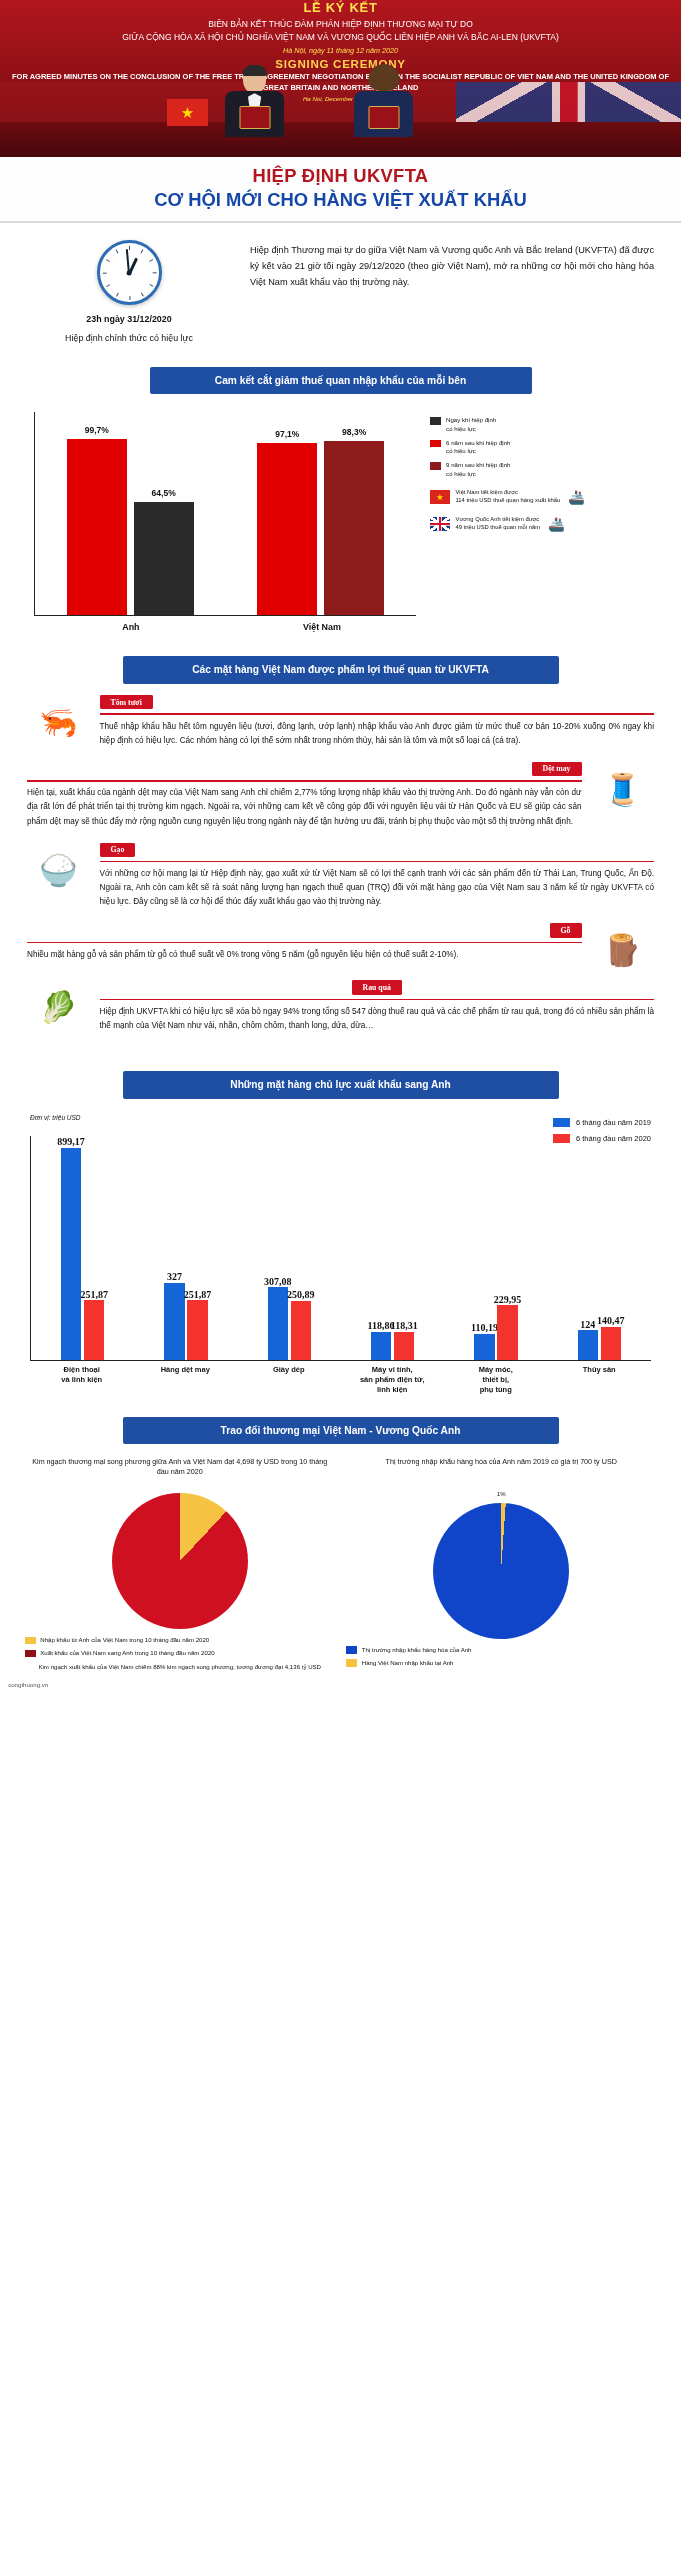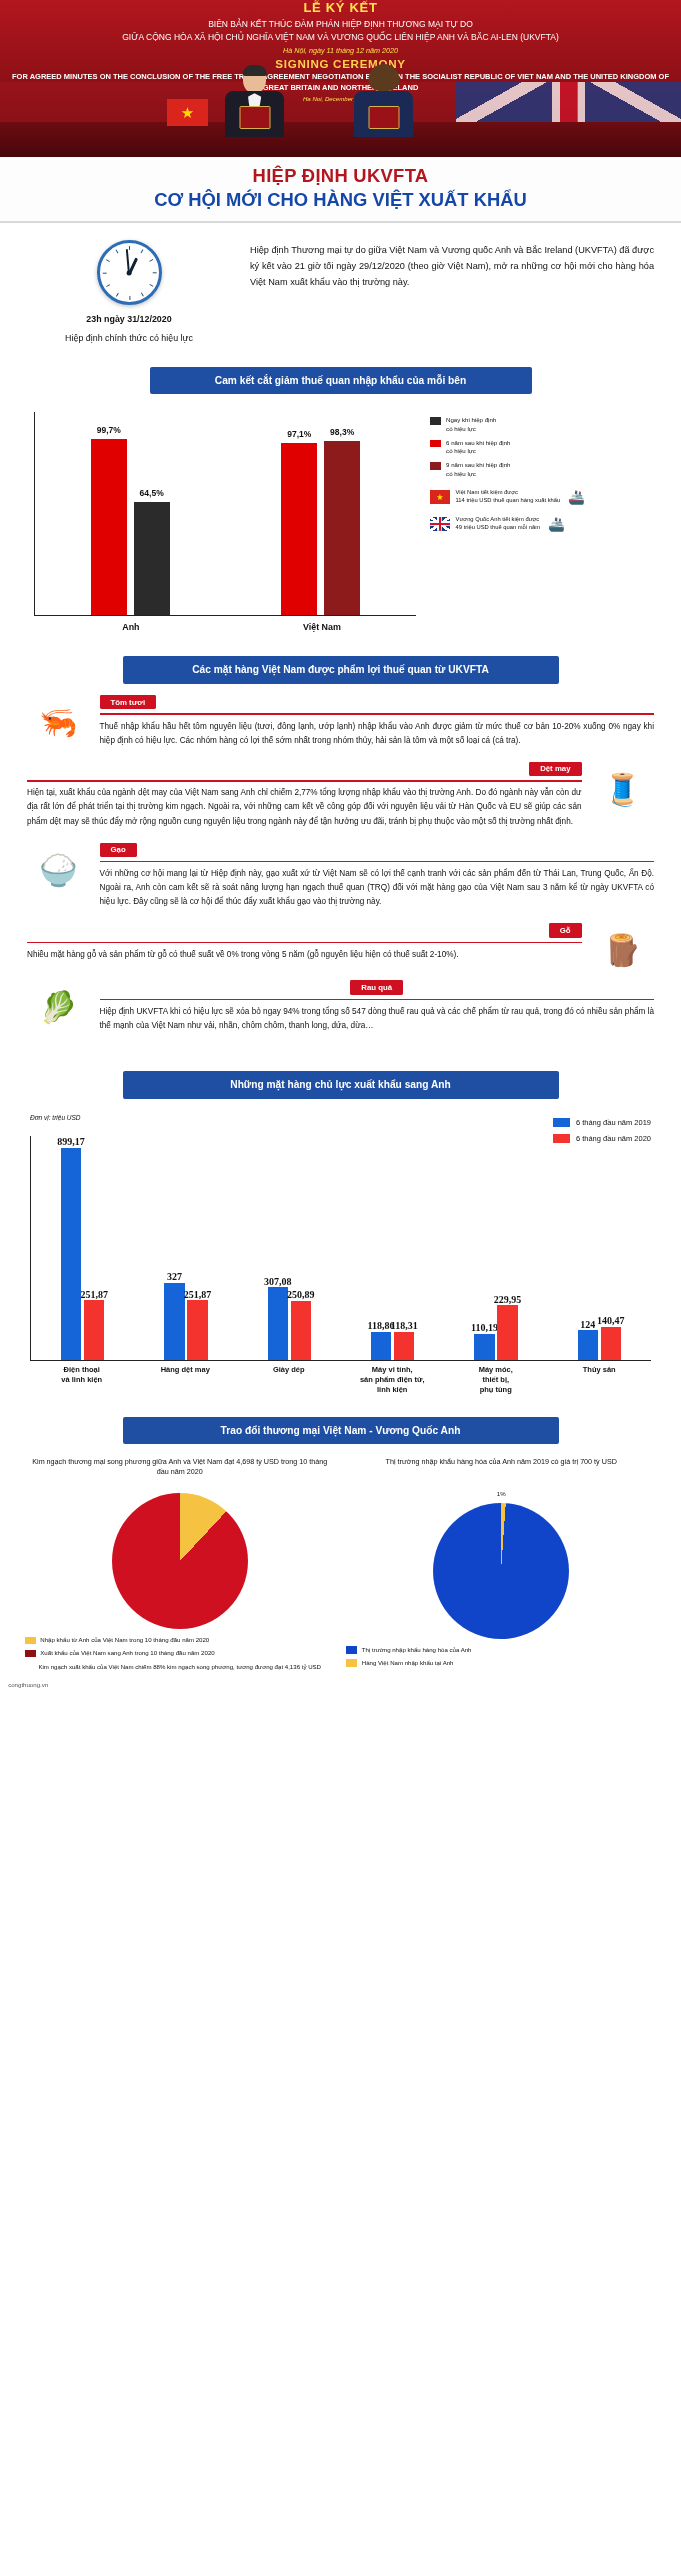--- a/index.html
+++ b/index.html
@@ -110,21 +110,21 @@
     padding: 8.2px 6.8px;
     border-radius: 2px;
   }
   .sec-head.wide { width: 436px; }
 
   
   .chart1-wrap { display: flex; padding: 12.3px 27px 6.8px 34px; gap: 12.3px; }
   .chart1 { position: relative; width: 382px; height: 204px; border-left: 1.4px solid #222; border-bottom: 1.4px solid #222; }
   .bars-g { position: absolute; bottom: 0; left: 0; width: 100%; height: 100%; display: flex; }
   .bgroup { flex: 1; display: flex; align-items: flex-end; justify-content: center; gap: 6.8px; }
-  .bar { position: relative; width: 36px; }
+  .bar { position: relative; width: 60px; }
   .bar .val { position: absolute; top: -13.6px; left: 50%; transform: translateX(-50%); font-size: 8.5px; font-weight: bold; color: #111; white-space: nowrap; }
   .bar.red { background: #e00000; }
   .bar.dark { background: #2b2b2b; }
   .bar.maroon { background: #8e1b1b; }
   .axis-labels { display: flex; width: 382px; margin-left: 1.4px; }
   .axis-labels div { flex: 1; text-align: center; font-size: 8.9px; font-weight: bold; padding-top: 5.5px; }
   .legend1 { width: 191px; padding-top: 4.1px; font-size: 6.1px; }
   .leg-row { display: flex; align-items: flex-start; gap: 4.8px; margin-bottom: 6.1px; }
   .sw { width: 11.6px; height: 7.5px; flex: 0 0 auto; margin-top: 0.7px; }
   .sw.dark { background: #2b2b2b; }
@@ -147,21 +147,21 @@
   .ship-icon { margin-left: 2.7px; font-size: 13.6px; }
 
   
   .commodity { padding: 5.5px 27px 6.8px; }
   .c-item { display: flex; align-items: flex-start; gap: 9.5px; margin-bottom: 13.6px; }
   .c-item.rev { flex-direction: row-reverse; }
   .c-icon { width: 63px; flex: 0 0 63px; text-align: center; font-size: 31px; line-height: 1; padding-top: 12.3px; }
   .c-body { flex: 1; }
   .c-tag {
     display: inline-block; background: #cf1020; color: #fff; font-size: 7.8px; font-weight: bold;
-    padding: 2.7px 11px; border-radius: 1.4px; margin-bottom: 4.1px;
+    padding: 2.7px 11px; border-radius: 1.4px; margin-bottom: 4.1px; font-family: Liberation Serif, serif;
   }
   .c-rule { height: 1.4px; background: #cf1020; margin-bottom: 4.8px; }
   .c-text { font-size: 8.2px; line-height: 1.72; text-align: justify; color: #111; }
 
   
   .chart2-wrap { padding: 9.5px 30px 4.1px; }
   .c2-unit { font-size: 6.5px; font-style: italic; color: #111; margin-bottom: 1.4px; }
   .c2-legend { position: absolute; right: 0; top: 4.1px; font-size: 7.5px; }
   .c2-legend .lr { display: flex; align-items: center; gap: 5.5px; margin-bottom: 6.8px; }
   .c2-legend .sw2 { width: 17.7px; height: 8.9px; }

